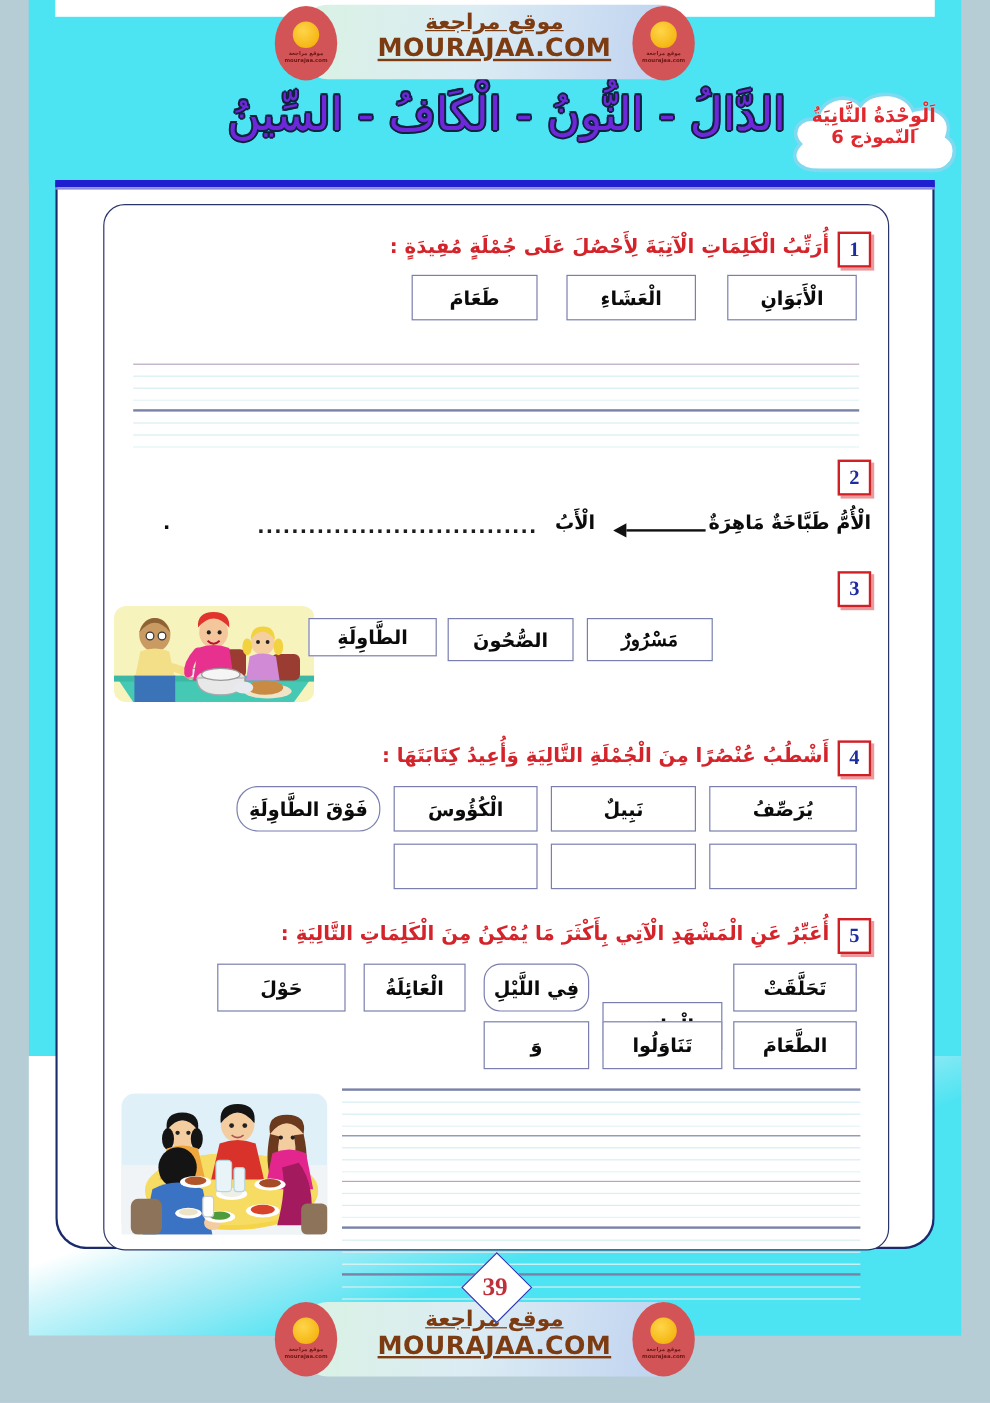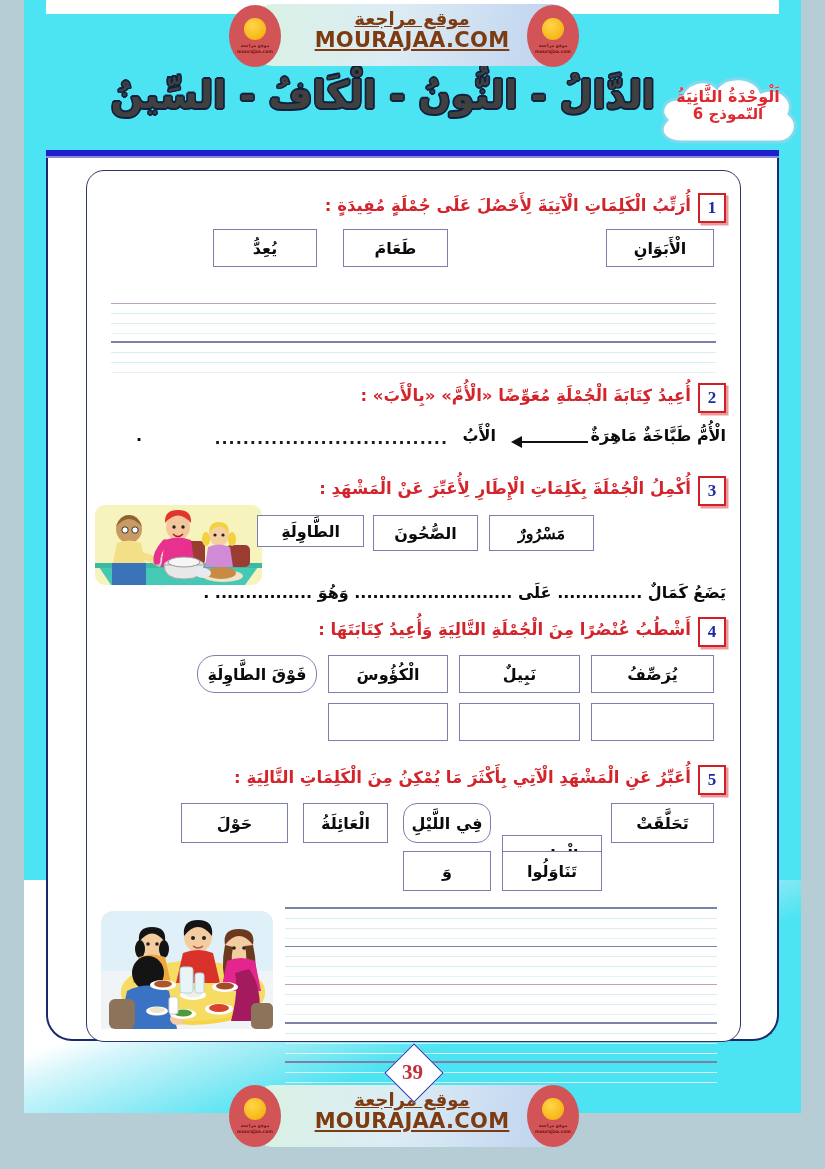--- a/index.html
+++ b/index.html
@@ -46,21 +46,21 @@
     position:absolute;left:46px;top:0;width:733px;height:14px;background:#ffffff;z-index:4;
   }
   .header-rule{
     position:absolute;left:46px;top:150px;width:733px;height:6px;background:#1f1fd0;z-index:6;
   }
   .header-rule2{
     position:absolute;left:46px;top:156px;width:733px;height:2px;background:#8a8ad8;z-index:6;
   }
   .title-ar{
     position:absolute;right:170px;top:72px;z-index:6;
-    font-size:38px;font-weight:700;color:#404040;
+    font-size:38px;font-weight:400;color:#6d28d9;
     letter-spacing:0;line-height:1.25;
     text-shadow:
       -1.6px 0 0 #10213f, 1.6px 0 0 #10213f,
       0 -1.6px 0 #10213f, 0 1.6px 0 #10213f,
       -1.2px -1.2px 0 #10213f, 1.2px 1.2px 0 #10213f,
       -1.2px 1.2px 0 #10213f, 1.2px -1.2px 0 #10213f;
     white-space:nowrap;
   }
   
   .cloud{
@@ -231,22 +231,22 @@
 
   <div class="card">
     <div class="inner">
 
       <div class="ex" style="right:14px;top:22px;">
         <div class="exnum">1</div>
         <div class="exq">أُرَتِّبُ الْكَلِمَاتِ الْآتِيَةَ لِأَحْصُلَ عَلَى جُمْلَةٍ مُفِيدَةٍ :</div>
       </div>
 
       <div class="wbox" style="right:26px;top:58px;width:108px;height:38px;">الْأَبَوَانِ</div>
+      <div class="wbox" style="right:160px;top:58px;width:108px;height:38px;">الْعَشَاءِ</div>
       <div class="wbox" style="right:292px;top:58px;width:105px;height:38px;">طَعَامَ</div>
-      <div class="wbox" style="right:423px;top:58px;width:104px;height:38px;">يُعِدُّ</div>
 
       <div class="lines" style="left:24px;top:132px;width:605px;">
         <div class="lpink"></div>
         <div style="height:9px"></div>
           <div class="lfaint"></div>
         <div style="height:9px"></div>
           <div class="lfaint"></div>
         <div style="height:9px"></div>
           <div class="lfaint2"></div>
         <div style="height:7px"></div>
@@ -254,35 +254,33 @@
         <div style="height:9px"></div>
           <div class="lfaint"></div>
         <div style="height:9px"></div>
           <div class="lfaint"></div>
         <div style="height:9px"></div>
           <div class="lfaint2"></div>
       </div>
 
       <div class="ex" style="right:14px;top:212px;">
         <div class="exnum">2</div>
-        <div class="exq">أُعِيدُ كِتَابَةَ الْجُمْلَةِ مُعَوِّضًا «الْأُمَّ» «بِالْأَبَ» :</div>
       </div>
 
       <div class="sent" style="right:14px;top:255px;">الْأُمُّ طَبَّاخَةٌ مَاهِرَةٌ</div>
       <div class="arrow" style="right:152px;top:265px;">
         <div class="shaft"></div>
           <div class="headl"></div>
       </div>
       <div class="sent" style="right:244px;top:255px;">الْأَبُ</div>
       <div class="dots" style="right:292px;top:258px;">.................................</div>
       <div class="sent" style="right:598px;top:255px;">.</div>
 
       <div class="ex" style="right:14px;top:305px;">
         <div class="exnum">3</div>
-        <div class="exq">أُكْمِلُ الْجُمْلَةَ بِكَلِمَاتِ الْإِطَارِ لِأُعَبِّرَ عَنْ الْمَشْهَدِ :</div>
       </div>
 
       <div class="illus" style="left:8px;top:334px;width:167px;height:80px;">
         <svg width="167" height="80" viewBox="0 0 167 80">
           <rect x="0" y="0" width="167" height="80" rx="10" fill="#f7f3bd"></rect>
 
           <path d="M4 62 L163 62 L150 80 L16 80 Z" fill="#46c9b4"></path>
           <rect x="0" y="58" width="167" height="5" fill="#3bb9a4"></rect>
 
           <rect x="84" y="36" width="26" height="24" rx="5" fill="#9b3c33"></rect>
@@ -320,29 +318,20 @@
           <ellipse cx="128" cy="71" rx="20" ry="6" fill="#efe3c8"></ellipse>
           <ellipse cx="126" cy="68" rx="15" ry="6" fill="#c98b43"></ellipse>
           <ellipse cx="108" cy="68" rx="8" ry="5" fill="#e9e9f0"></ellipse>
         </svg>
       </div>
 
       <div class="wbox" style="right:146px;top:344px;width:105px;height:36px;font-family:Liberation Serif, serif;">مَسْرُورٌ</div>
       <div class="wbox" style="right:262px;top:344px;width:105px;height:36px;">الصُّحُونَ</div>
       <div class="wbox" style="right:376px;top:344px;width:107px;height:32px;">الطَّاوِلَةِ</div>
 
-      <div class="sent" style="right:14px;top:412px;">
-        <span>يَضَعُ كَمَالٌ</span>
-        <span>..............</span>
-        <span>عَلَى</span>
-        <span>..........................</span>
-        <span>وَهُوَ</span>
-        <span>................</span>
-        <span>.</span>
-      </div>
 
       <div class="ex" style="right:14px;top:446px;">
         <div class="exnum">4</div>
         <div class="exq">أَشْطُبُ عُنْصُرًا مِنَ الْجُمْلَةِ التَّالِيَةِ وَأُعِيدُ كِتَابَتَهَا :</div>
       </div>
 
       <div class="wbox" style="right:26px;top:484px;width:123px;height:38px;">يُرَصِّفُ</div>
       <div class="wbox" style="right:160px;top:484px;width:121px;height:38px;">نَبِيلٌ</div>
       <div class="wbox" style="right:292px;top:484px;width:120px;height:38px;">الْكُؤُوسَ</div>
       <div class="wbox" style="right:423px;top:484px;width:120px;height:38px;border-radius:18px;">فَوْقَ الطَّاوِلَةِ</div>
@@ -355,20 +344,21 @@
         <div class="exnum">5</div>
         <div class="exq">أُعَبِّرُ عَنِ الْمَشْهَدِ الْآتِي بِأَكْثَرَ مَا يُمْكِنُ مِنَ الْكَلِمَاتِ التَّالِيَةِ :</div>
       </div>
 
       <div class="wbox" style="right:26px;top:632px;width:103px;height:40px;">تَحَلَّقَتْ</div>
       <div class="wbox" style="right:138px;top:632px;width:100px;height:40px;margin-top:32px;">الْمَائِدَةِ</div>
       <div class="wbox" style="right:249px;top:632px;width:88px;height:40px;border-radius:14px;">فِي اللَّيْلِ</div>
       <div class="wbox" style="right:352px;top:632px;width:85px;height:40px;">الْعَائِلَةُ</div>
       <div class="wbox" style="right:452px;top:632px;width:107px;height:40px;">حَوْلَ</div>
 
+      <div class="wbox" style="right:26px;top:680px;width:103px;height:40px;">الطَّعَامَ</div>
       <div class="wbox" style="right:138px;top:680px;width:100px;height:40px;">تَنَاوَلُوا</div>
       <div class="wbox" style="right:249px;top:680px;width:88px;height:40px;">وَ</div>
 
       <div class="illus" style="left:14px;top:740px;width:172px;height:118px;">
         <svg width="172" height="118" viewBox="0 0 172 118">
           <rect x="0" y="0" width="172" height="118" rx="12" fill="#dff0f8"></rect>
           <rect x="0" y="60" width="172" height="58" fill="#f1f4f6"></rect>
 
           <ellipse cx="92" cy="82" rx="72" ry="32" fill="#f5d44a"></ellipse>
           <ellipse cx="92" cy="80" rx="72" ry="30" fill="#f7dc63"></ellipse>

